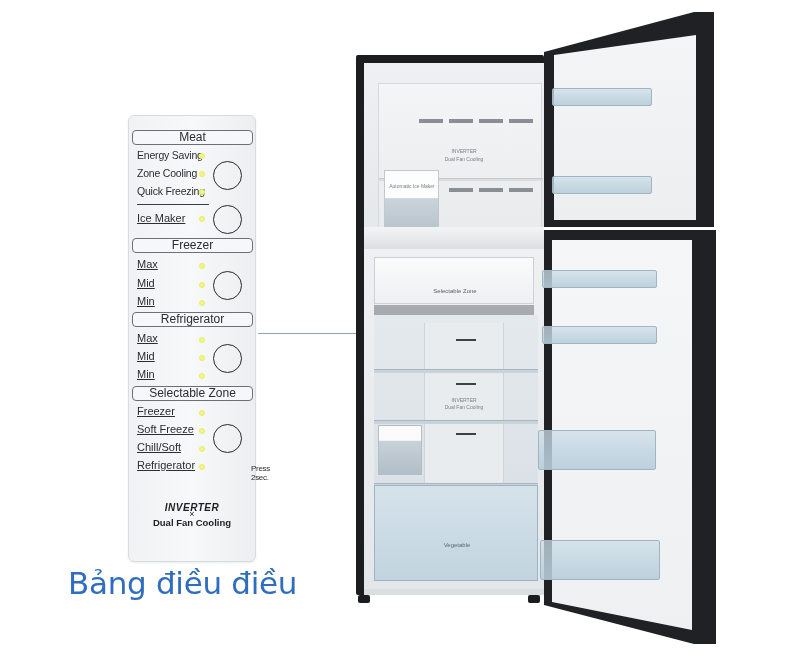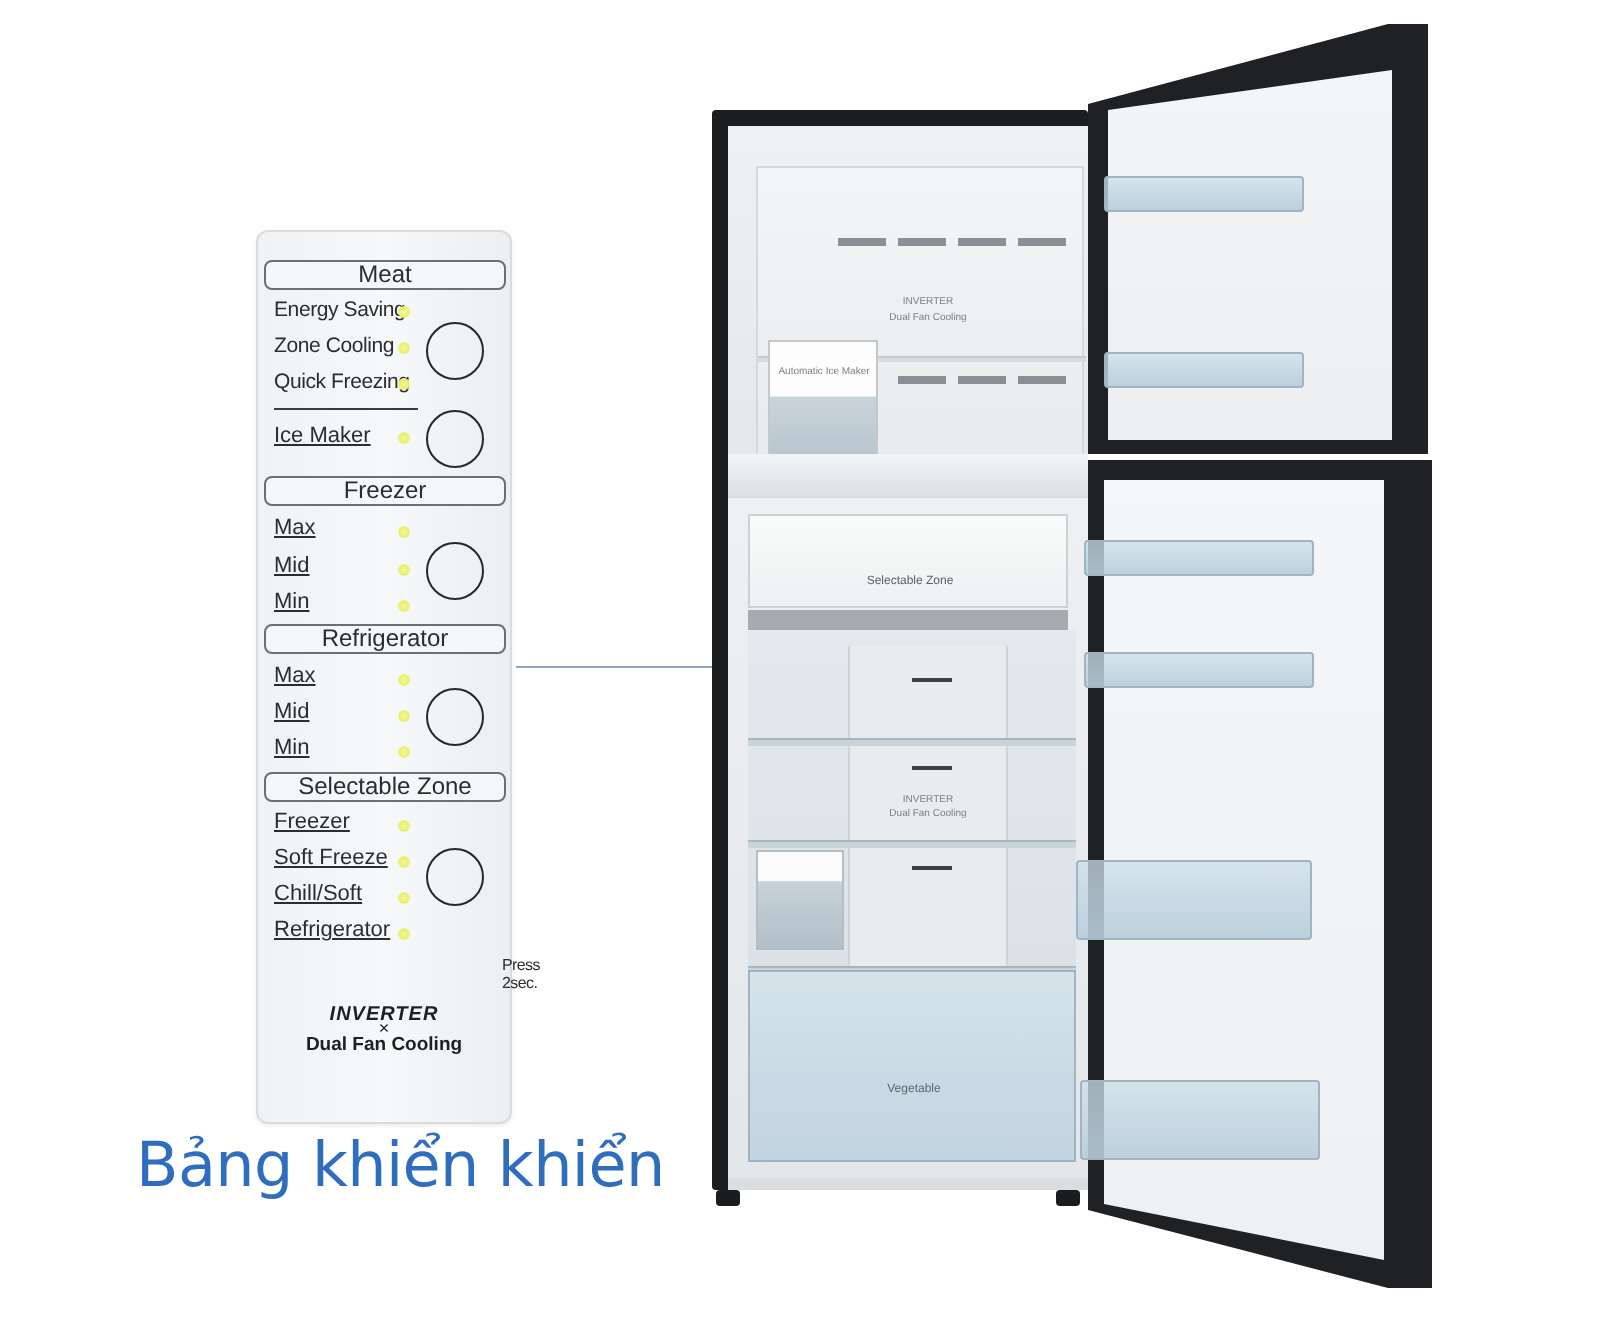--- a/index.html
+++ b/index.html
@@ -27,21 +27,21 @@
   .opt.big { font-size: 11px; letter-spacing: 0; text-decoration: underline; }
   .led {
     position: absolute; width: 6px; height: 6px; border-radius: 50%;
     background: radial-gradient(circle, #f4f79a 0%, #eaf06a 60%, rgba(234,240,106,0) 100%);
   }
   .btn {
     position: absolute; width: 29px; height: 29px; border-radius: 50%;
     border: 1.6px solid #26282b; background: transparent; cursor: pointer;
   }
   .divider { position: absolute; left: 8px; width: 72px; height: 1px; background: #3a3c3f; }
-  .press { position: absolute; left: 78px; top: 362px; font-size: 8px; color: #2b2d30; letter-spacing: -0.3px; padding-left: 44px; }
+  .press { position: absolute; left: 78px; top: 348px; font-size: 8px; color: #2b2d30; letter-spacing: -0.3px; padding-left: 44px; }
   .brand-inv {
     position: absolute; left: 0; width: 100%; top: 386px; text-align: center;
     font-size: 10px; font-weight: bold; font-style: italic; letter-spacing: 0.5px; color: #1e2023;
   }
   .brand-x { position: absolute; left: 0; width: 100%; top: 393px; text-align: center; font-size: 9px; color: #1e2023; }
   .brand-dual { position: absolute; left: 0; width: 100%; top: 401px; text-align: center; font-size: 9.5px; font-weight: bold; color: #1e2023; }
 
   .connector { position: absolute; left: 258px; top: 333px; width: 112px; height: 1px; background: #8fa4bf; }
 
   .caption {
@@ -184,21 +184,21 @@
   <div class="btn" style="left:84px; top:308px;"></div>
   <div class="press">Press 2sec.</div>
 
   <div class="brand-inv">INVERTER</div>
   <div class="brand-x">×</div>
   <div class="brand-dual">Dual Fan Cooling</div>
 </div>
 
 <div class="connector"></div>
 
-<div class="caption">Bảng khiển khiển</div>
+<div class="caption">Bảng điều điều</div>
 
 <div class="fridge">
   <div class="cabinet-frame"></div>
 
   <div class="freezer-comp">
     <div class="freezer-inner">
       <div class="vent" style="left:40px; top:35px;"></div>
       <div class="vent" style="left:70px; top:35px;"></div>
       <div class="vent" style="left:100px; top:35px;"></div>
       <div class="vent" style="left:130px; top:35px;"></div>

